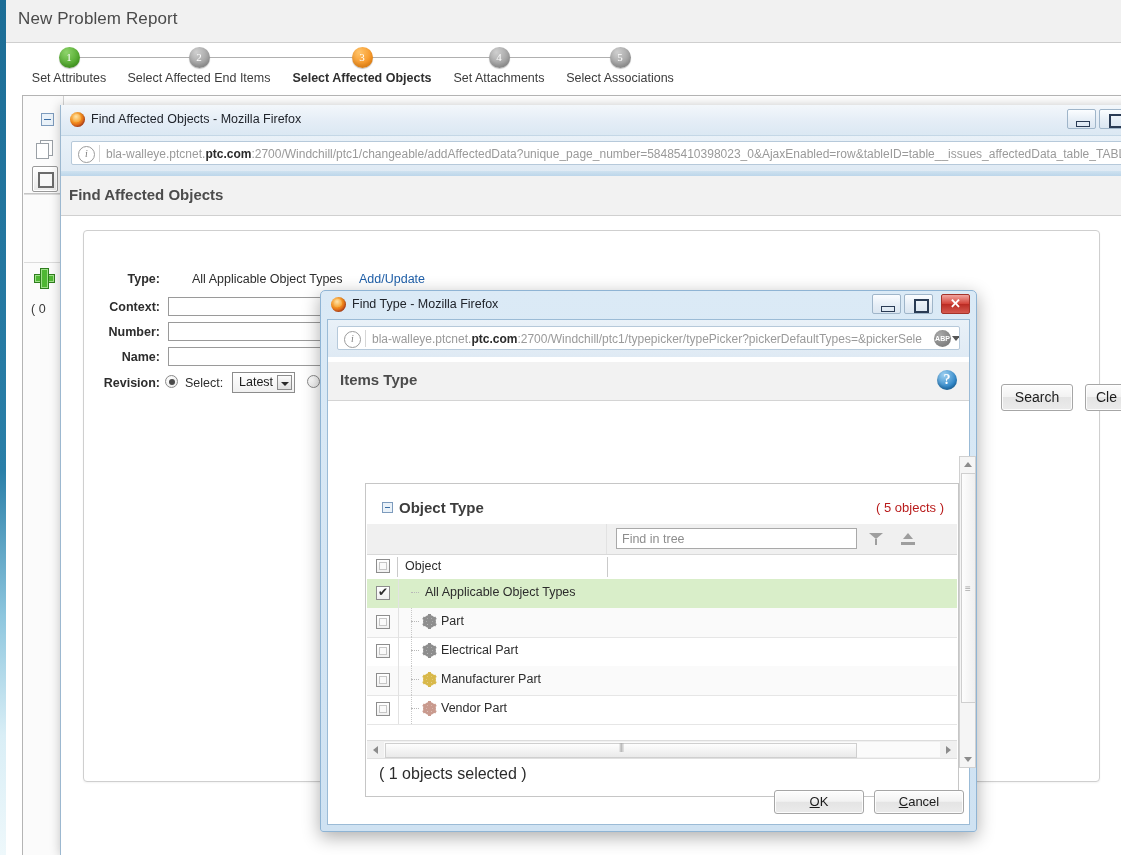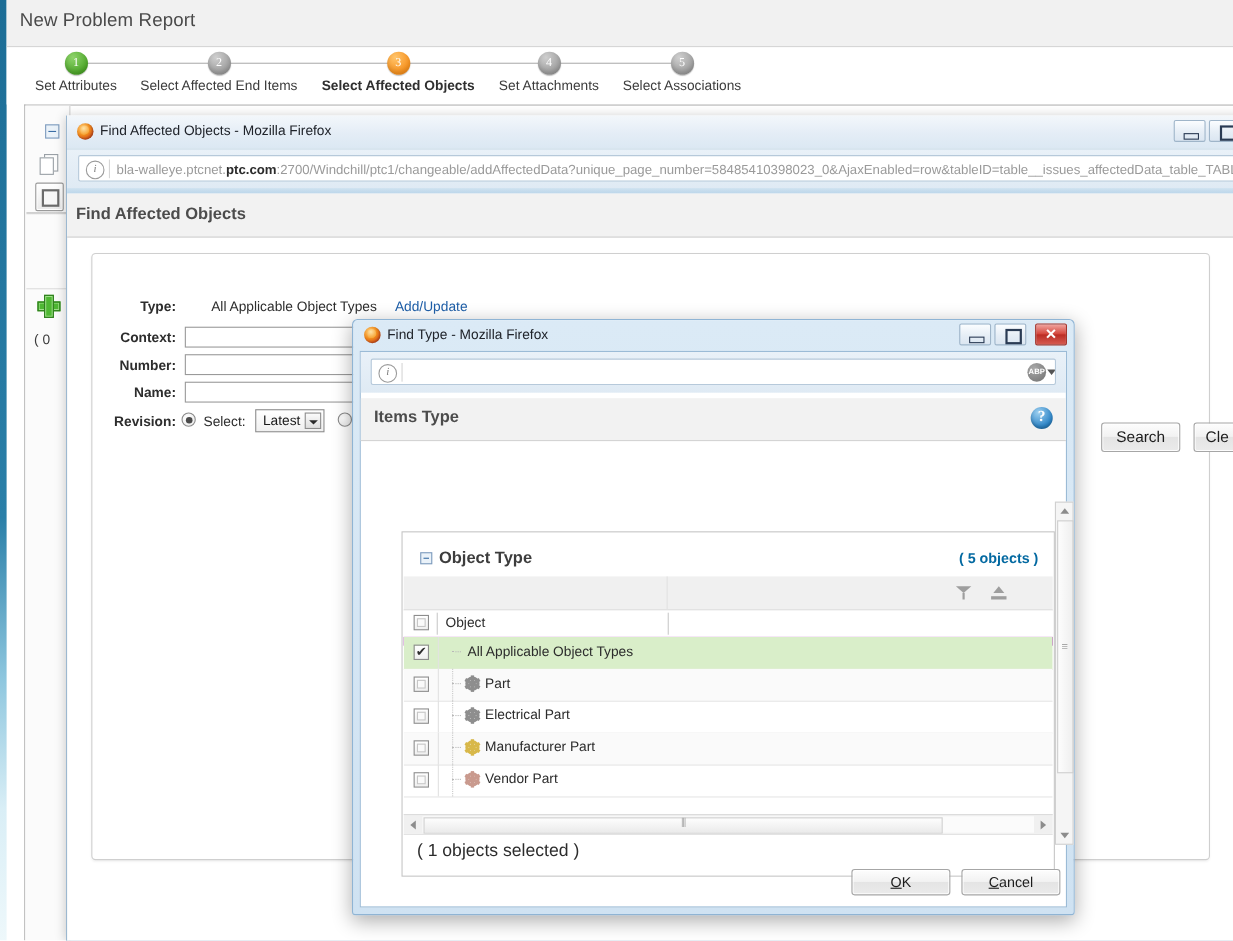--- a/index.html
+++ b/index.html
@@ -279,21 +279,21 @@
     position: absolute; left: 16px; top: 15px; font-size: 15px; font-weight: bold; color: #3d3d3d;
   }
   .tp-expander {
     position: absolute; left: 0px; top: 18px; width: 11px; height: 11px;
     border: 1px solid #7d9bbd; background: #eaf2f9; box-sizing: border-box;
   }
   .tp-expander:before {
     content:""; position:absolute; left:2px; top:4px; width:5px; height:1px; background:#3b6ea5;
   }
   .tp-count {
-    position: absolute; right: 14px; top: 16px; font-size: 13px; color: #0369a1; font-weight: bold;
+    position: absolute; right: 14px; top: 16px; font-size: 13px; color: #b91c1c;
   }
   .tp-toolrow {
     position: absolute; left: 1px; top: 40px; right: 1px; height: 30px;
     background: #f0f0f0; border-bottom: 1px solid #d9d9d9;
   }
   .findtree {
     position: absolute; height: 21px; background: #fff; border: 1px solid #a9a9a9;
     box-sizing: border-box; font-size: 12.5px; color: #8d8d8d;
   }
   .findtree span { position: absolute; left: 5px; top: 3px; }
@@ -551,39 +551,43 @@
       <div class="wc max" style="right:43px; top:3px;"></div>
       <div class="wc close" style="right:6px; top:3px;">✕</div>
     </div>
 
     <div class="ff2-inner">
 
       <div class="ff-navbar" style="top:0; width:100%; height:37px; border-top:none;">
         <div class="urlbar" style="left:9px; top:6px; right:9px;">
           <div class="url-info">i</div>
           <div class="url-sep"></div>
+          <div class="url-text" style="right:36px;"><span class="dim">bla-walleye.ptcnet.</span><b>ptc.com</b><span class="dim">:2700/Windchill/ptc1/typepicker/typePicker?pickerDefaultTypes=&amp;pickerSele</span></div>
           <div style="position:absolute; right:8px; top:3px; width:17px; height:17px; border-radius:50%;
                       background:radial-gradient(circle at 35% 30%,#a9a9a9,#6f6f6f); color:#fff;
                       font-size:7px; line-height:17px; text-align:center; font-weight:bold;">ABP</div>
           <div style="position:absolute; right:-1px; top:9px; width:0; height:0;
                       border-left:4px solid transparent; border-right:4px solid transparent; border-top:5px solid #555;"></div>
         </div>
       </div>
 
       <div class="ft-head">
         <div class="h1">Items Type</div>
         <div class="help-ico">?</div>
       </div>
 
       <div class="tree-panel">
         <div class="tp-expander" style="left:16px;"></div>
         <div class="tp-title" style="left:33px;">Object Type</div>
         <div class="tp-count">( 5 objects )</div>
 
         <div class="tp-toolrow">
+          <div class="findtree" style="left:249px; top:4px; width:241px;">
+            <span>Find in tree</span>
+          </div>
           <div class="ico-filter" style="left:502px; top:8px;"></div>
           <div class="ico-sort" style="left:534px; top:8px;"></div>
           <div class="col-div" style="left:239px; top:0; height:30px; background:#e2e2e2;"></div>
         </div>
 
         <div class="tp-colhead">
           <div class="chk" style="left:9px; top:4px;"></div>
           <div class="col-div" style="left:30px;"></div>
           <div class="colhead-label" style="left:38px; top:4px;">Object</div>
           <div class="col-div" style="left:240px;"></div>

